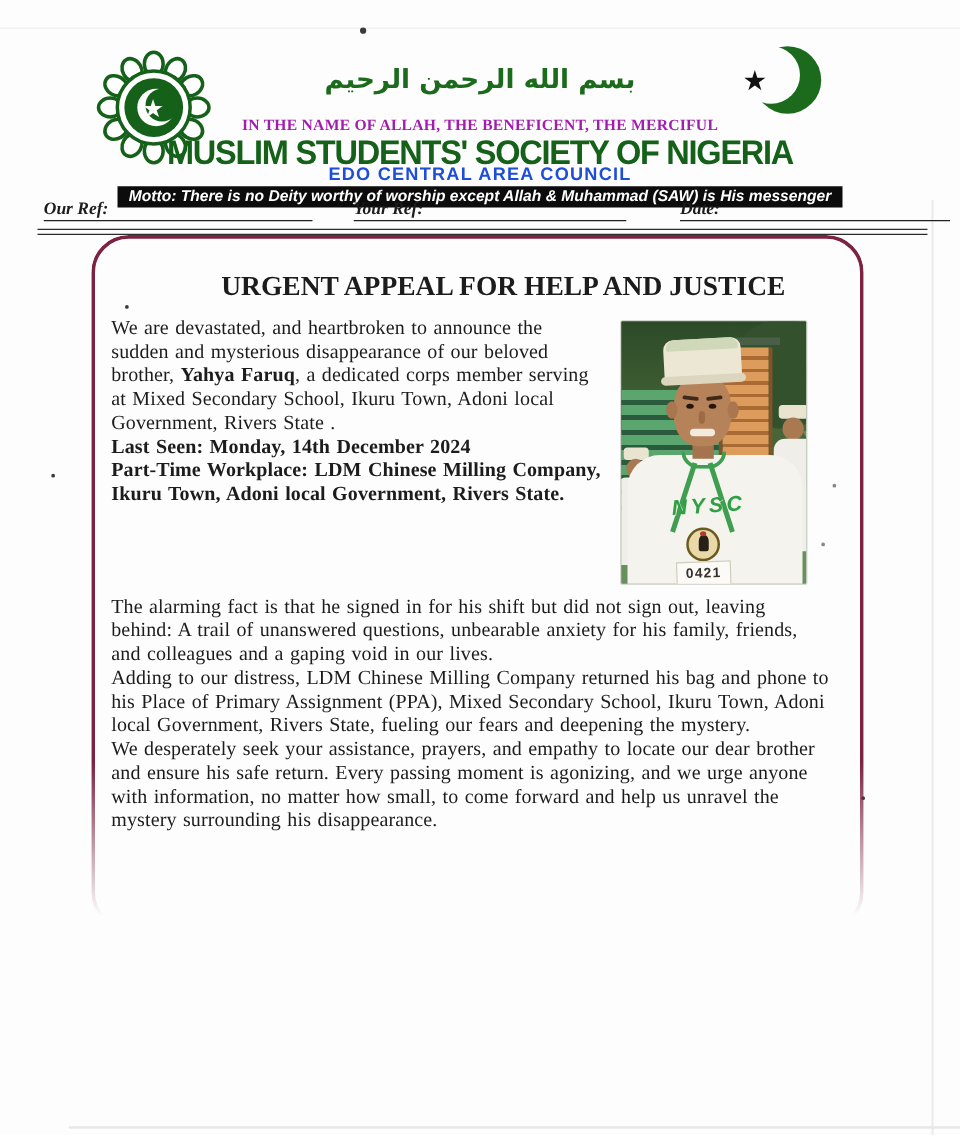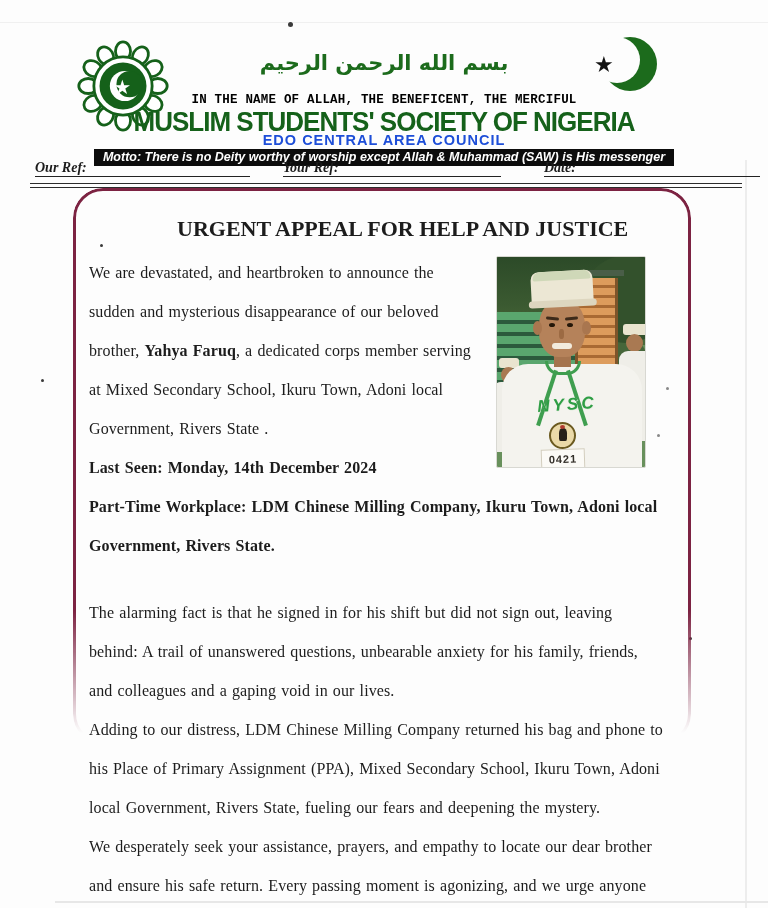--- a/index.html
+++ b/index.html
@@ -17,22 +17,22 @@
   
   .header { position:relative; height:160px; text-align:center; }
   .logo-left { position:absolute; left:76px; top:36px; width:94px; height:100px; }
   .crescent-right { position:absolute; left:588px; top:28px; width:74px; height:72px; }
   .bismillah {
     padding-top:34px; height:94px; direction:rtl;
     font-family:"DejaVu Sans", sans-serif; font-size:21px; font-weight:700;
     color:#1c6b1c; line-height:58px; letter-spacing:1px;
   }
   .bismillah-line {
-    font-family:Liberation Mono, monospace; font-weight:700; font-size:12.5px;
-    color:#000000; letter-spacing:0.2px; line-height:13px;
+    font-family:Liberation Serif, serif; font-weight:700; font-size:12.5px;
+    color:#a21caf; letter-spacing:0.2px; line-height:13px;
   }
   .org-name {
     font-family:"Liberation Sans", sans-serif; font-weight:800; font-size:26px;
     letter-spacing:-1px; color:#15611a; line-height:26px; margin-top:1px;
     transform:scaleY(1.05); transform-origin:top center; white-space:nowrap;
   }
   .council {
     font-family:"Liberation Sans", sans-serif; font-weight:700; font-size:14.5px;
     color:#1d4ed8; letter-spacing:1px; line-height:14px; margin-top:-1px;
   }
@@ -56,21 +56,21 @@
   .letter-border {
     position:absolute; left:0; top:0; width:618px; height:556px;
     border:3.5px solid #7c2342; border-radius:30px;
     -webkit-mask-image:linear-gradient(180deg,#000 76%,transparent 98%);
             mask-image:linear-gradient(180deg,#000 76%,transparent 98%);
   }
   .letter-content { position:relative; padding:14px 28px 0 16px; font-size:16px; }
   .salutation { font-weight:700; font-size:16.5px; line-height:22px; }
   .appeal-title { font-weight:700; font-size:22px; line-height:22px;
     margin:16px 0 13px 88px; }
-  .body-text { line-height:39px; letter-spacing:0.1px; word-spacing:1px; }
+  .body-text { line-height:19px; letter-spacing:0.1px; word-spacing:1px; }
   .bold-line { font-weight:700; }
   .para-block2 { clear:both; margin-top:28px; }
   
   .photo {
     float:right; width:150px; height:212px; margin:3px 17px 8px 13px;
     position:relative; overflow:hidden; border:1px solid #d8d8d2;
     border-radius:2px; background:#68905c;
   }
   .ph-trees { position:absolute; left:0; top:0; width:100%; height:42%;
     background:linear-gradient(180deg,#2c4a28 0%, #3b5a31 55%, #4c6b3c 100%); }

